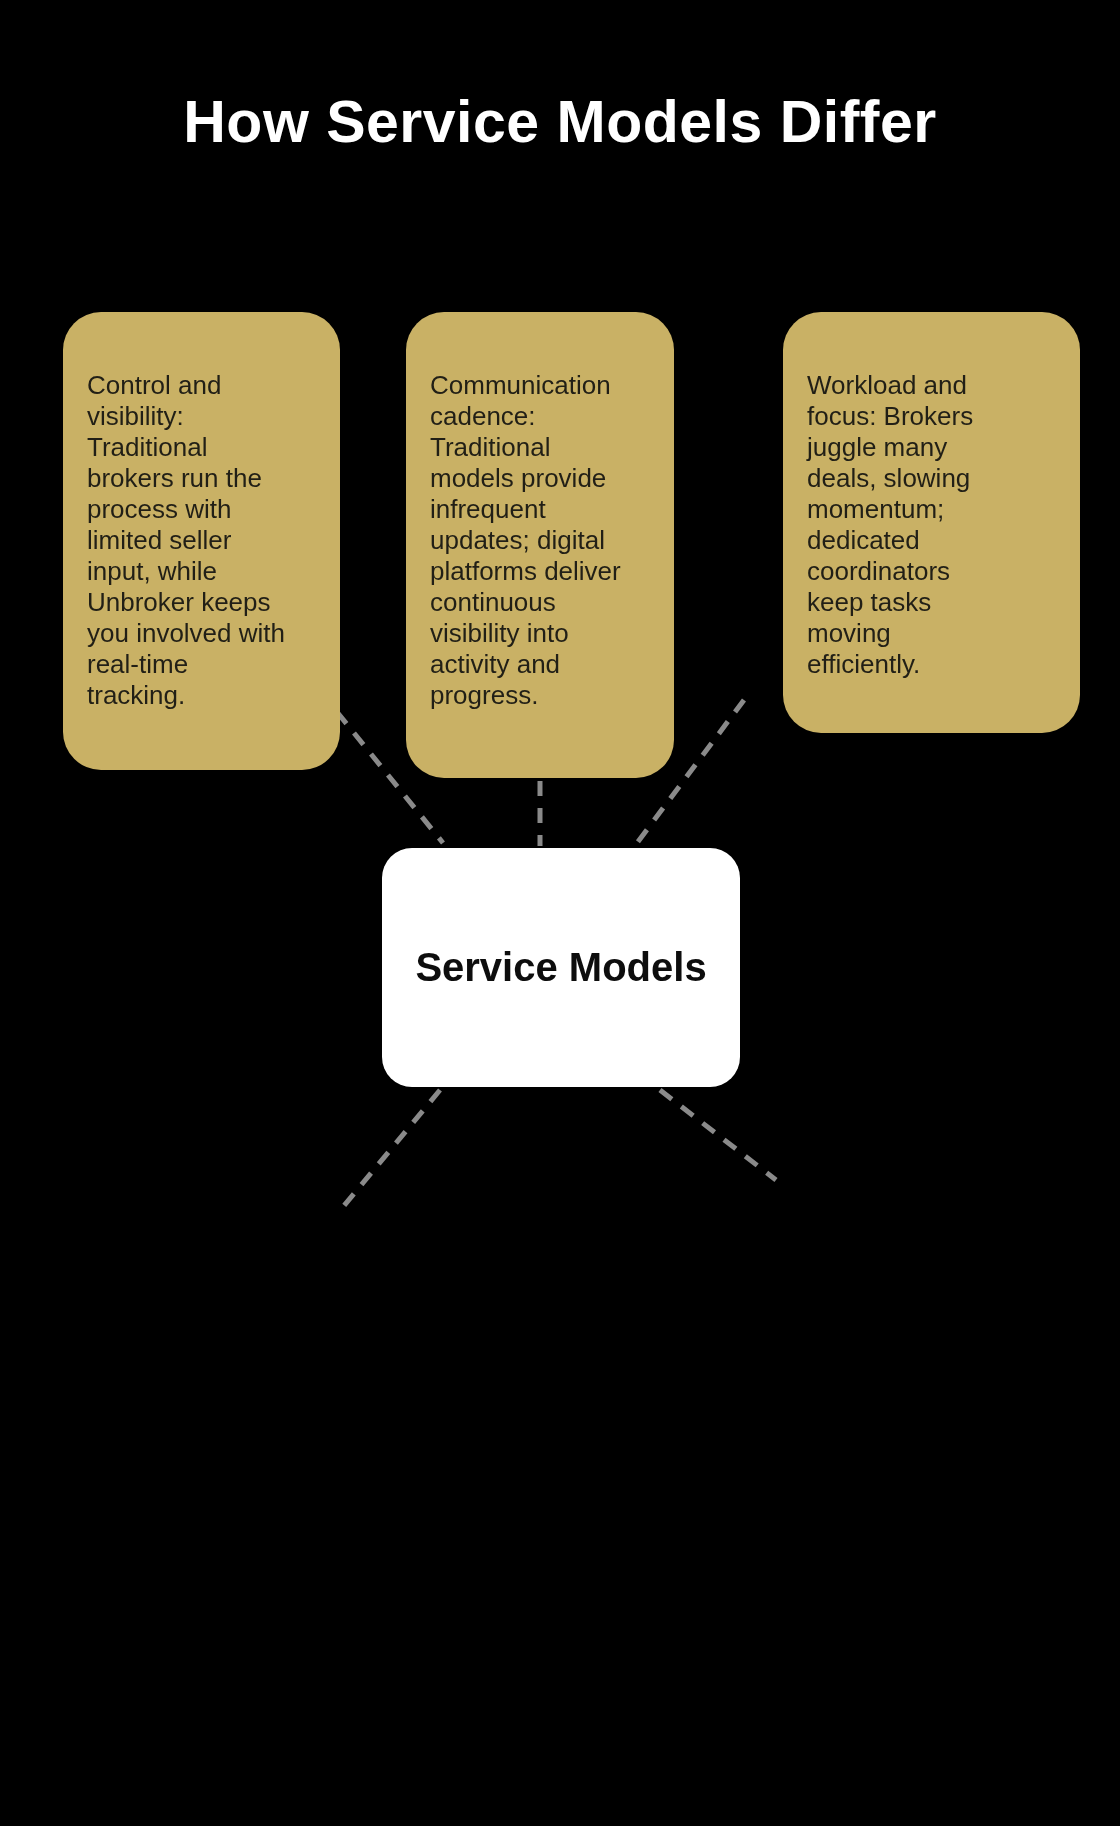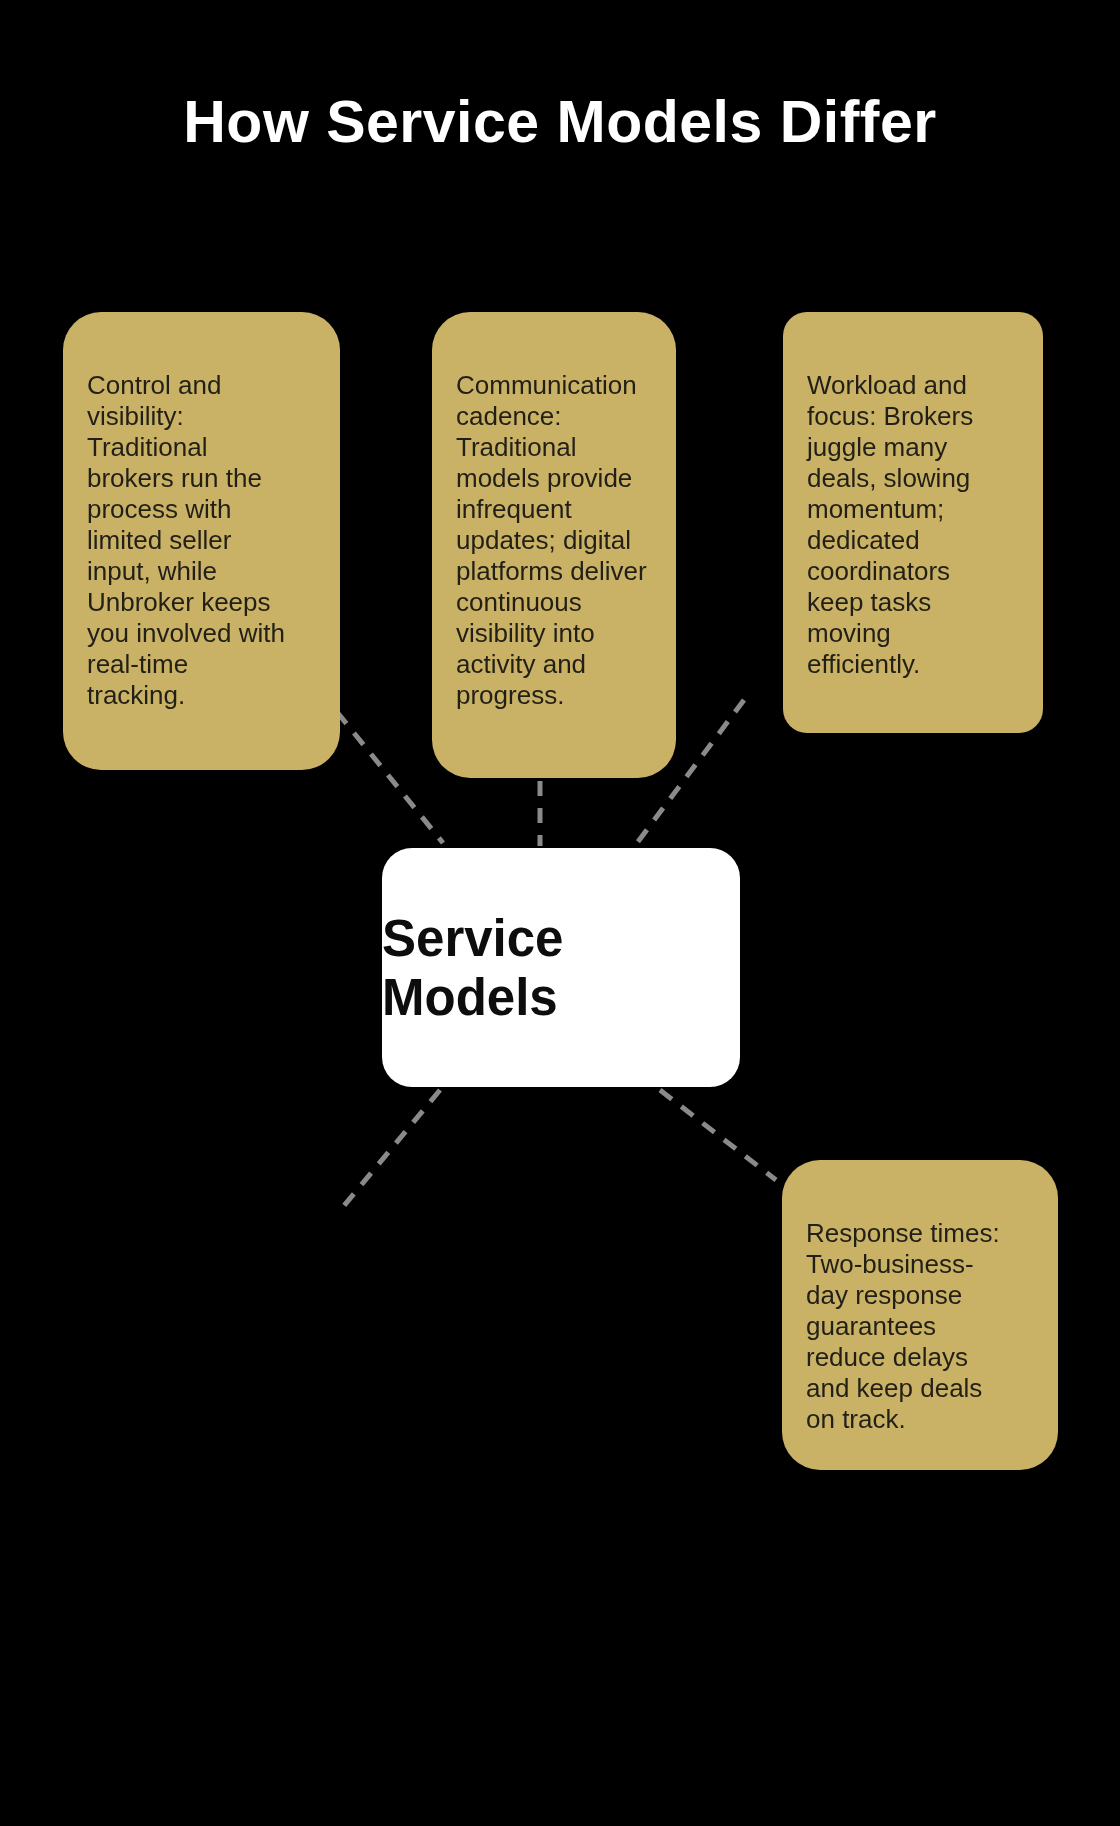--- a/index.html
+++ b/index.html
@@ -47,39 +47,39 @@
     border-radius: 38px;
     box-sizing: border-box;
     padding: 27px 20px 12px 24px;
     color: var(--node_text, #211f16);
     font-size: 26px;
     line-height: 31px;
     white-space: pre-line;
     font-family: "Liberation Sans", sans-serif;
   }
   .node-top-left     { left: 63px;  top: 312px;  width: 277px; height: 458px; }
-  .node-top-middle   { left: 432px; top: 312px;  width: 244px; height: 466px; }
-  .node-top-right    { left: 783px; top: 312px;  width: 260px; height: 421px; border-radius: 24px; }
+  .node-top-middle   { left: 406px; top: 312px;  width: 268px; height: 466px; }
+  .node-top-right    { left: 783px; top: 312px;  width: 297px; height: 421px; }
   .node-bottom-left  { left: 62px;  top: 1158px; width: 278px; height: 425px; }
   .node-bottom-right { left: 782px; top: 1160px; width: 276px; height: 310px; }
   .center-node {
     position: absolute;
     left: 382px;
     top: 848px;
     width: 358px;
     height: 239px;
     background: var(--center_fill, #ffffff);
     border-radius: 30px;
     display: flex;
     align-items: center;
     justify-content: center;
   }
   .center-label {
     color: var(--center_text, #0d0d0d);
-    font-size: 51px;
+    font-size: 40px;
     font-weight: 700;
     font-family: "Liberation Sans", sans-serif;
   }
 </style>
 </head>
 <body>
 
 <div class="canvas">
 
   <h1 class="page-title">How Service Models Differ</h1>
@@ -127,27 +127,18 @@
 deals, slowing
 momentum;
 dedicated
 coordinators
 keep tasks
 moving
 efficiently.</span>
   </div>
 
 
-  <div class="node node-bottom-right">
-    <span>Response times:
-Two-business-
-day response
-guarantees
-reduce delays
-and keep deals
-on track.</span>
-  </div>
 
   <div class="center-node">
     <span class="center-label">Service Models</span>
   </div>
 
 </div>
 
 </body></html>

